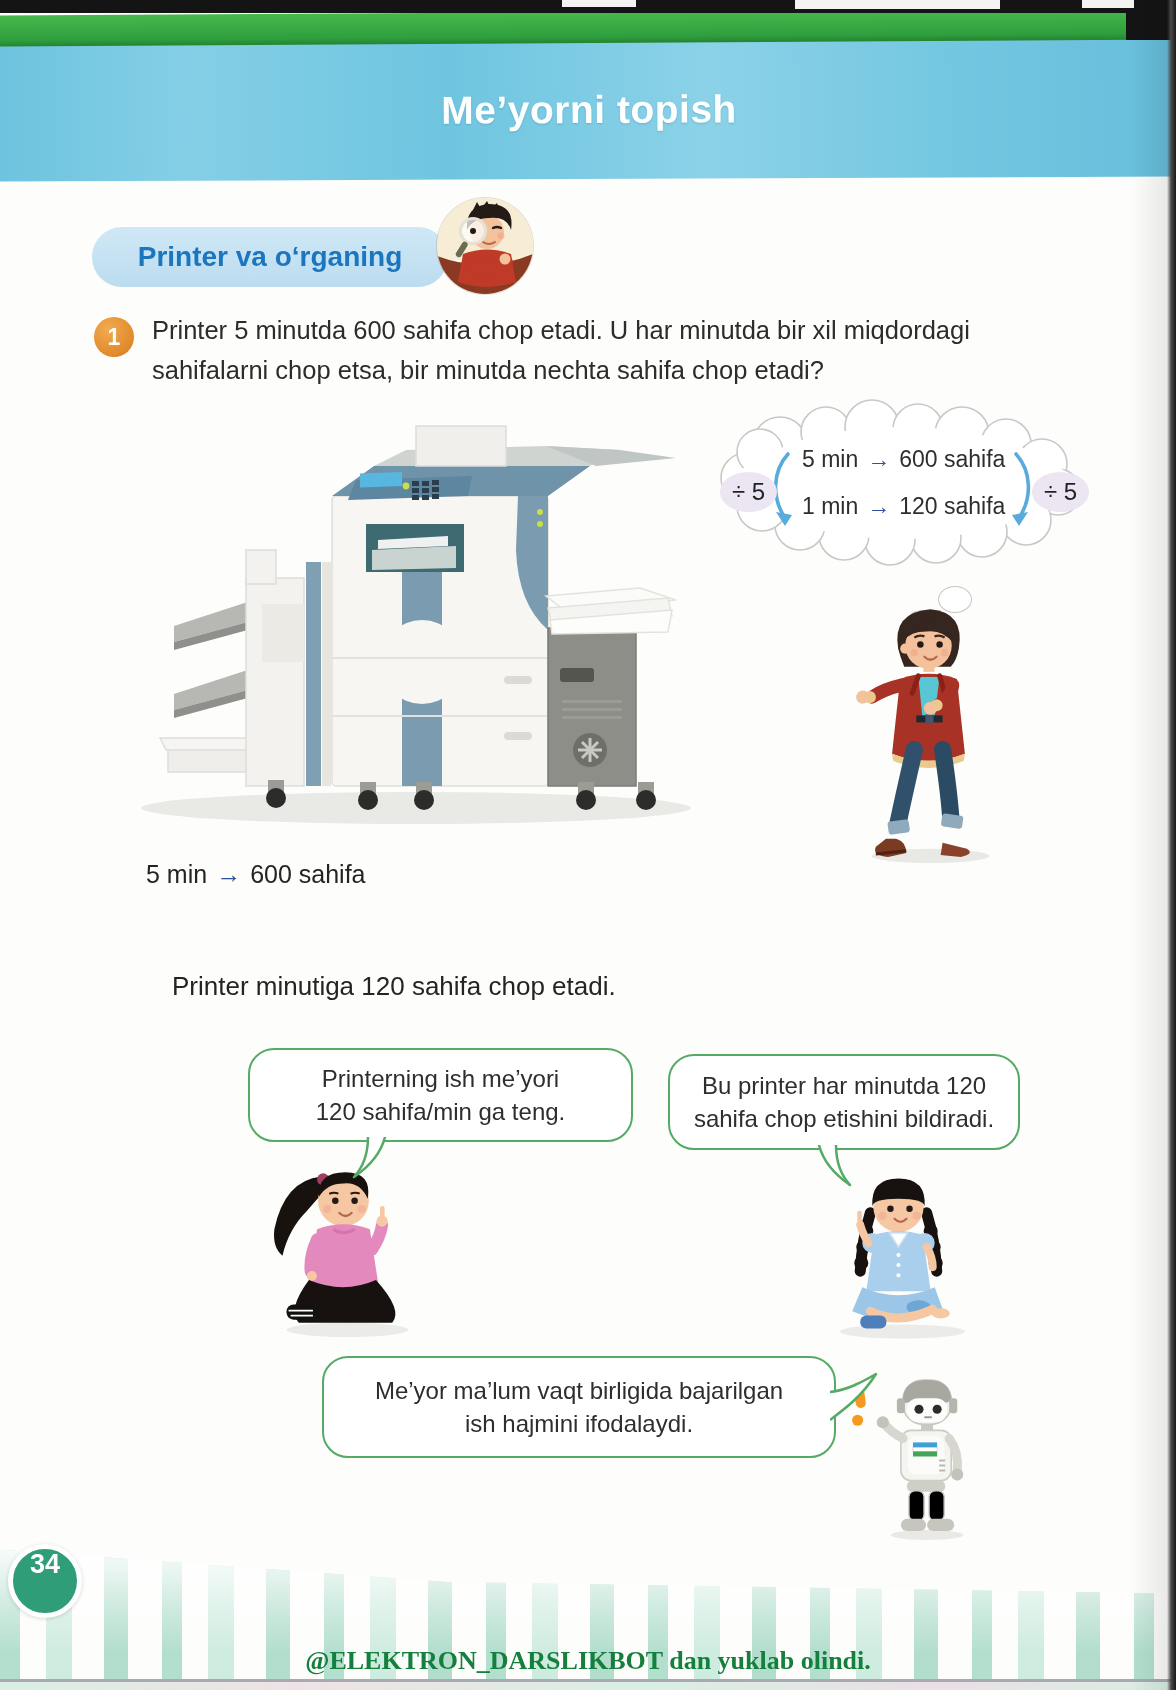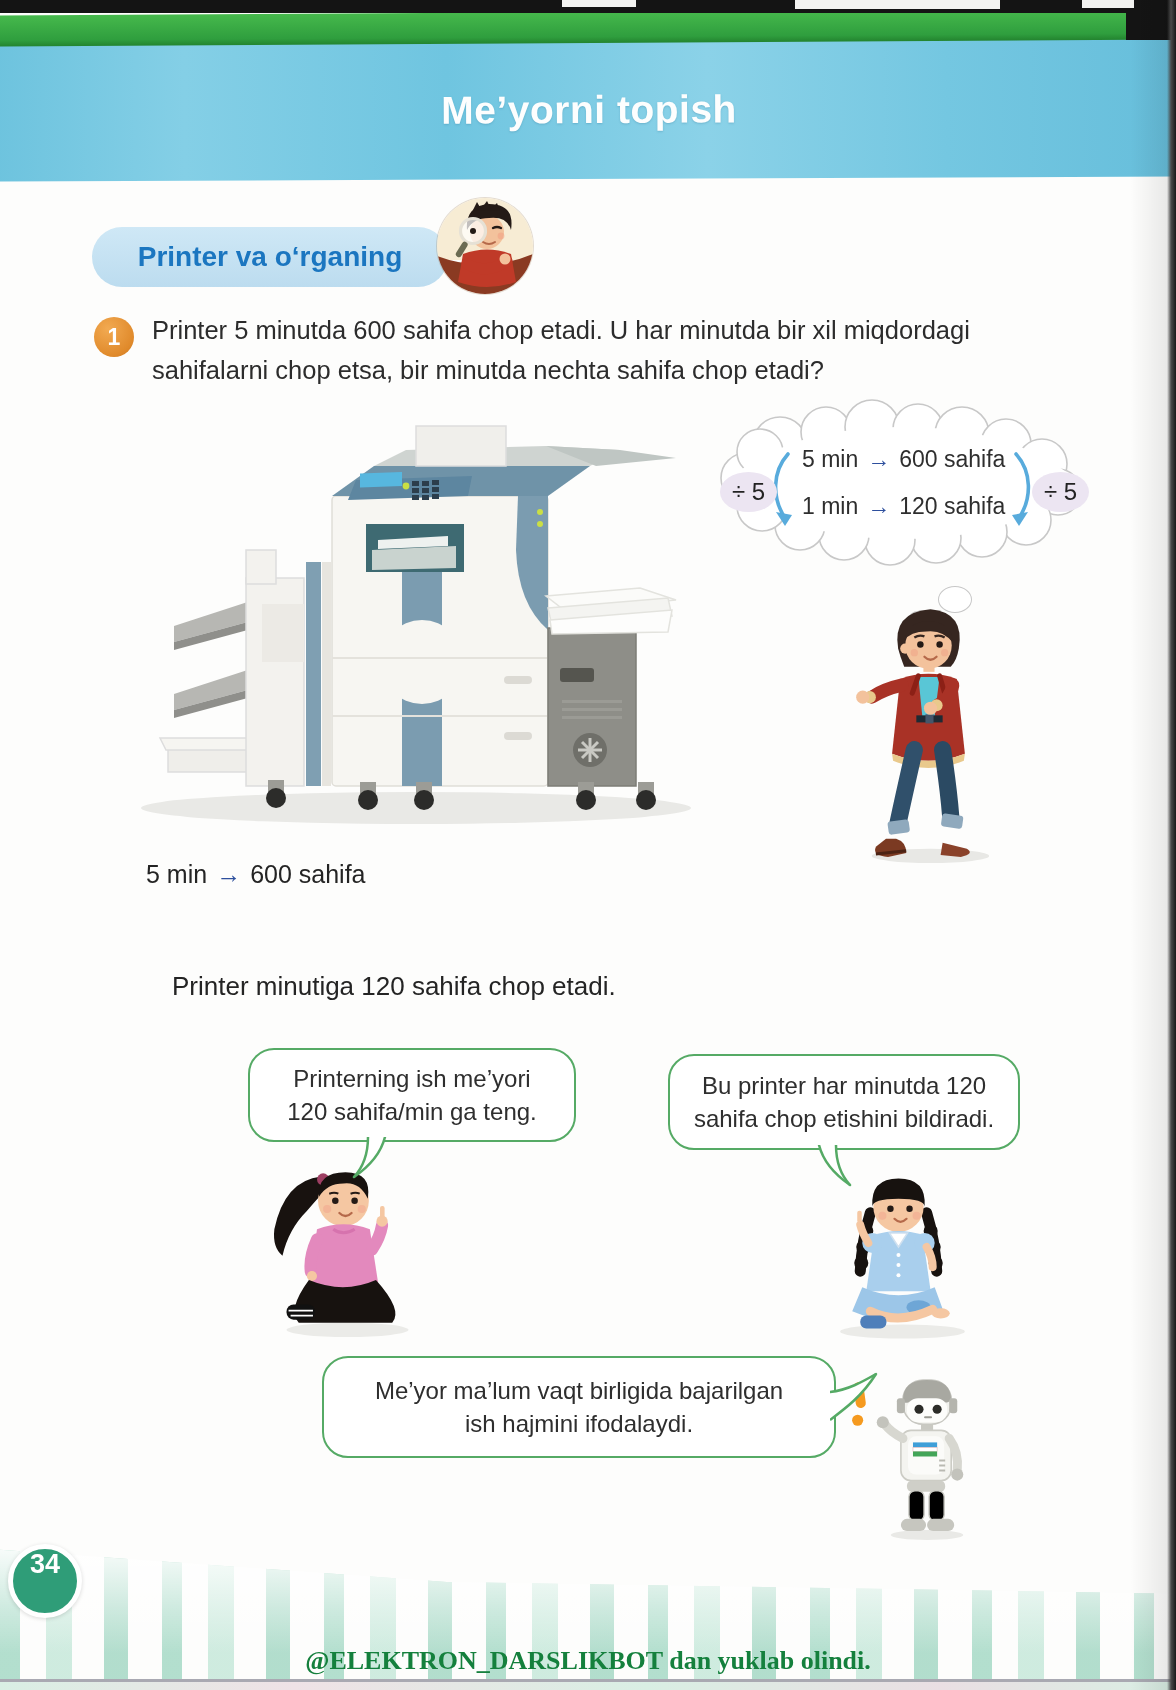--- a/index.html
+++ b/index.html
@@ -266,21 +266,21 @@
     <path d="M38,248 Q34,257 50,258 L68,254 Q68,243 58,240 L48,240 Z" fill="#7b3a22"></path>
     <path d="M104,244 L128,250 Q136,255 122,258 L102,256 Z" fill="#8a422a"></path>
     <path d="M38,255 L68,252" stroke="#4c2314" stroke-width="3"></path>
   </svg>
 
   <div class="sol-line" style="top:860px;">
     <span>5 min</span><span class="arr">→</span><span>600 sahifa</span>
   </div>
   <div class="conclusion">Printer minutiga 120 sahifa chop etadi.</div>
 
-  <div class="bubble" style="left:248px;top:1048px;width:328px;min-height:94px;">
+  <div class="bubble" style="left:248px;top:1048px;width:385px;min-height:94px;">
     <span>Printerning ish me’yori
 120 sahifa/min ga teng.</span>
   </div>
   <svg class="tail" style="left:352px;top:1137px;" width="46" height="46">
     <path d="M33,0 C29,16 18,29 2,40 C13,28 16,12 16,0 Z" fill="#fff"></path>
     <path d="M33,0 C29,16 18,29 2,40" fill="none" stroke="#55aa65" stroke-width="2.5" stroke-linecap="round"></path>
     <path d="M2,40 C13,28 16,12 16,0" fill="none" stroke="#55aa65" stroke-width="2.5"></path>
   </svg>
   <svg class="character" style="left:258px;top:1150px;" width="178" height="188" viewBox="0 0 175 185">
     <ellipse cx="88" cy="177" rx="60" ry="7" fill="#ebebe8"></ellipse>

